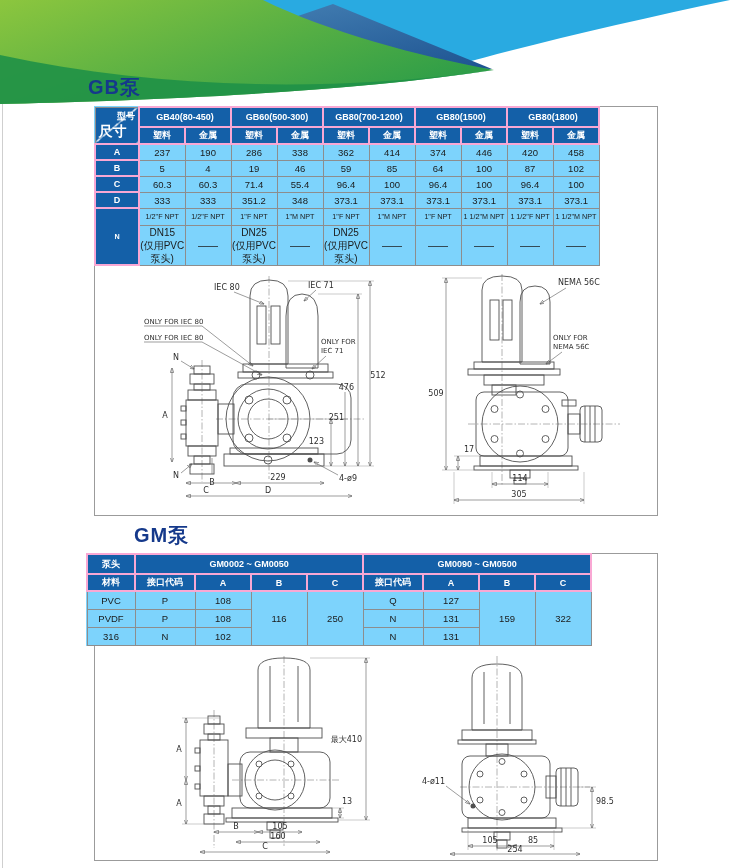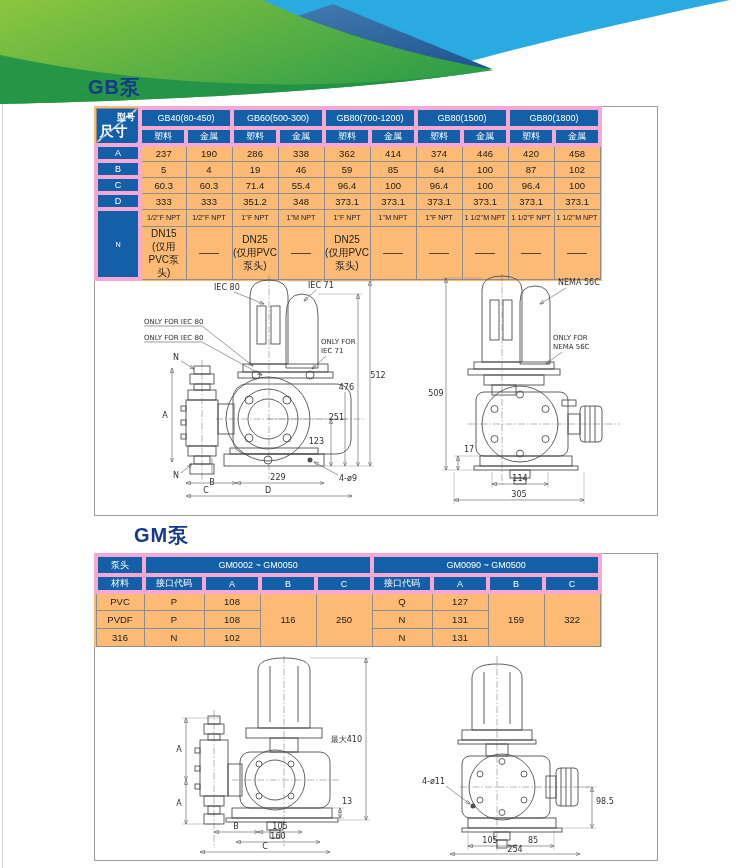--- a/index.html
+++ b/index.html
@@ -9,27 +9,27 @@
   }
   .page-edge{position:absolute;left:2px;top:0;bottom:0;width:1px;background:#cfcfcf;}
   .banner{position:absolute;left:0;top:0;}
   .section-title{
     position:absolute;font-size:20px;font-weight:bold;color:#15398b;
     letter-spacing:1px;margin:0;line-height:22px;text-align:center;
   }
   .frame{position:absolute;border:1px solid #9b9b9b;background:#fff;}
 
   
-  table.spec{position:absolute;border-collapse:collapse;table-layout:fixed;background:#fdba74;}
+  table.spec{position:absolute;border-collapse:collapse;table-layout:fixed;background:#7dd3fc;}
   table.spec td{
     border:1px solid #8d8d8d;text-align:center;vertical-align:middle;
     color:#1a1a1a;font-size:9.5px;padding:0;overflow:hidden;
   }
   table.spec td.blue{
-    background:#1460a8;color:#ffffff;border:4px solid #f9a8d4;font-weight:normal;font-size:9px;
+    background:#1460a8;color:#ffffff;border:2px solid #f9a8d4;font-weight:bold;font-size:9px;
   }
   table.spec tr.hdr1{height:20px;}
   table.spec tr.hdr2{height:17px;}
   .gbt tr.datarow{height:16px;}
   .gbt tr.nptrow{height:17px;}
   .gbt tr.nptrow td{font-size:7.2px;}
   .gbt tr.dnrow{height:36px;}
   .gbt tr.dnrow td{font-size:10px;white-space:pre-line;line-height:1.3;}
   .gbt td.rowlab{font-size:9.5px;}
   .corner{position:relative;padding:0;
@@ -364,21 +364,21 @@
   <text x="96" y="207" text-anchor="middle">114</text>
   <line class="ext" x1="30" y1="198" x2="30" y2="230"></line>
   <line class="ext" x1="160" y1="198" x2="160" y2="230"></line>
   <line class="dim" x1="30" y1="226" x2="160" y2="226" marker-start="url(#m2)" marker-end="url(#m2)"></line>
   <text x="95" y="223" text-anchor="middle">305</text>
 </svg>
 
 <h2 class="section-title" style="left:88px;top:524px;margin-left:46px;">GM泵</h2>
 <div class="frame" style="left:94px;top:553px;width:562px;height:306px;"></div>
 
-<table class="spec gmt" style="left:94px;top:553px;width:504px;">
+<table class="spec gmt" style="left:86px;top:553px;width:504px;">
   <colgroup>
     <col style="width:48px">
       <col style="width:60px">
       <col style="width:56px">
       <col style="width:56px">
       <col style="width:56px">
       <col style="width:60px">
       <col style="width:56px">
       <col style="width:56px">
       <col style="width:56px">

